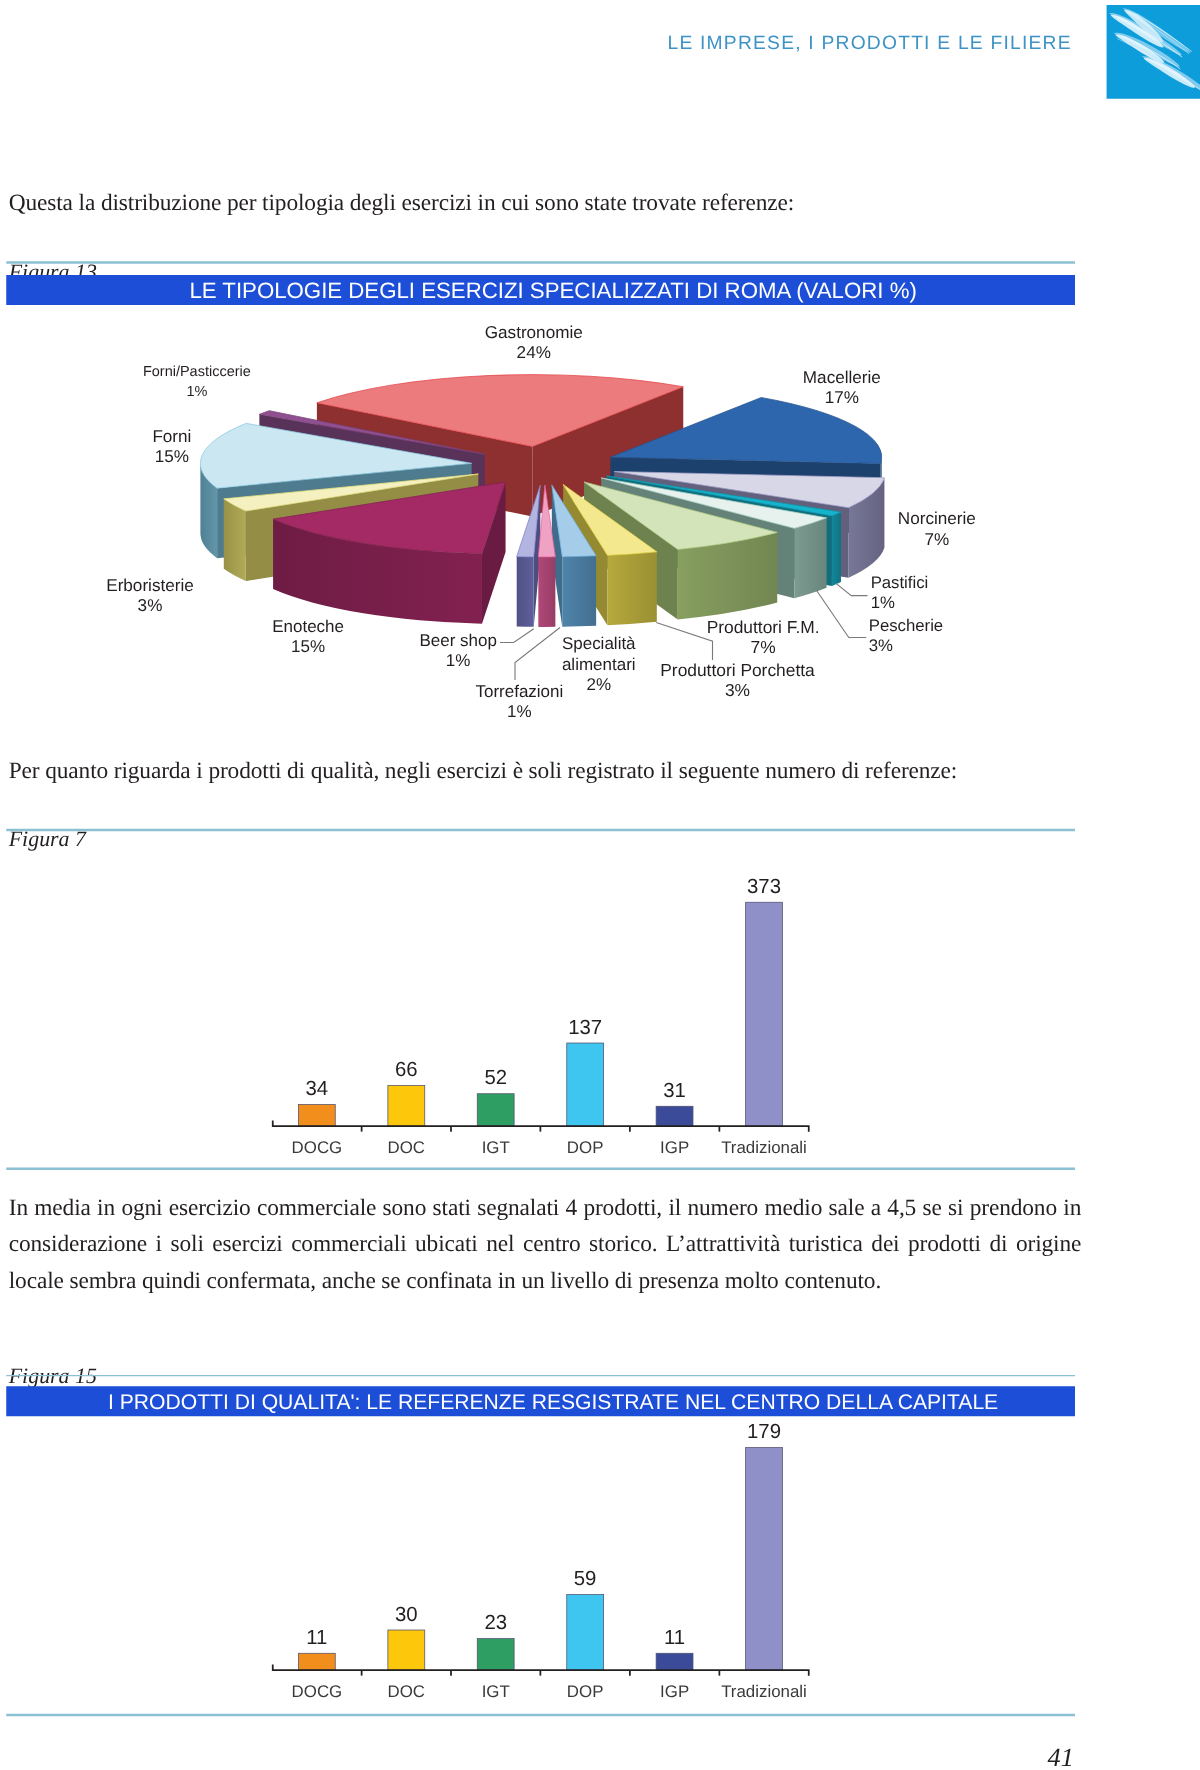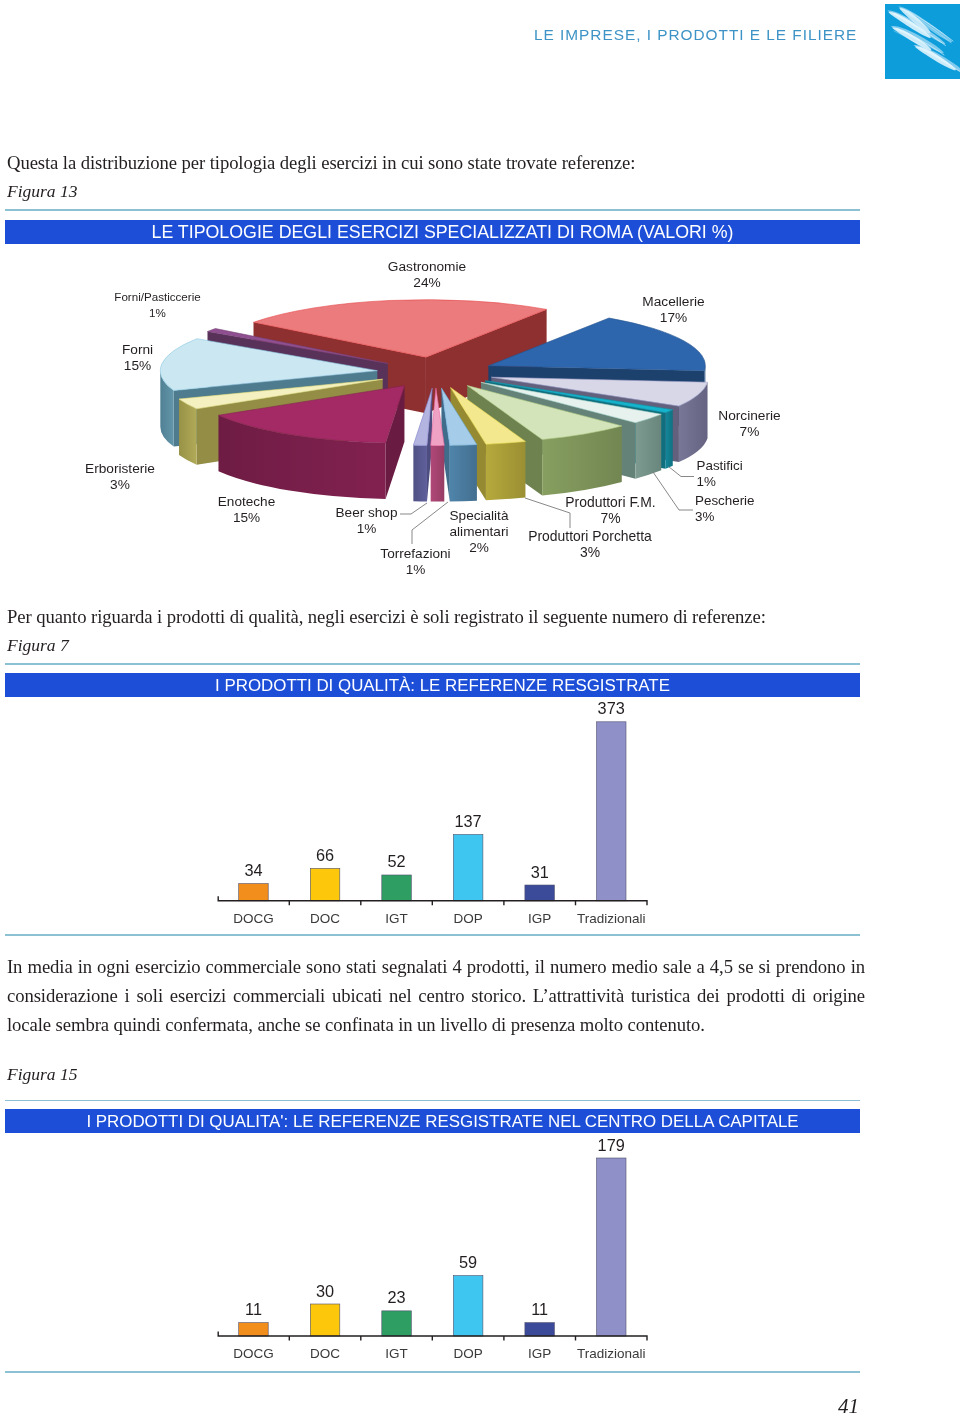--- a/index.html
+++ b/index.html
@@ -4,21 +4,21 @@
 <style>
   html,body{margin:0;padding:0;}
   body{width:960px;height:1416px;background:#fff;font-family:"Liberation Serif",serif;overflow:hidden;}
   .page{position:relative;width:864px;height:1416px;}
   .hdr{position:absolute;top:26px;left:534px;font-family:"Liberation Sans",sans-serif;font-size:15.4px;letter-spacing:0.98px;color:#3e93c6;white-space:nowrap;}
   .logo{position:absolute;left:885px;top:4px;width:75px;height:75px;overflow:hidden;}
   .rule{position:absolute;left:5px;height:1.5px;background:#8cc0d3;width:855px;}
   .btitle{position:absolute;left:5px;width:855px;background:#1d4ed8;color:#fff;font-family:"Liberation Sans",sans-serif;
           text-align:center;height:24px;line-height:25px;padding-left:20px;box-sizing:border-box;}
   p.body{position:absolute;left:7px;width:858px;font-size:18.7px;letter-spacing:-0.1px;line-height:29px;color:#231f20;margin:0;text-align:justify;}
-  .fig{position:absolute;left:7px;font-style:italic;font-size:17.5px;color:#231f20;line-height:20px;}
+  .fig{position:absolute;left:7px;font-style:italic;font-size:17.5px;color:#231f20;line-height:20px;margin-top:26px;}
   .pg{position:absolute;left:838px;top:1396px;font-size:21px;line-height:21px;color:#231f20;font-style:italic;}
   svg.abs{position:absolute;left:0;top:0;pointer-events:none;}
 </style>
 </head>
 <body>
 
 <div class="page">
 
   <div class="hdr">LE IMPRESE, I PRODOTTI E LE FILIERE</div>
 
@@ -250,21 +250,20 @@
       <text x="325.0" y="1357.8" text-anchor="middle" font-family="Liberation Sans, sans-serif" font-size="13.5" fill="#3a3a3a">DOC</text>
       <text x="396.6" y="1357.8" text-anchor="middle" font-family="Liberation Sans, sans-serif" font-size="13.5" fill="#3a3a3a">IGT</text>
       <text x="468.1" y="1357.8" text-anchor="middle" font-family="Liberation Sans, sans-serif" font-size="13.5" fill="#3a3a3a">DOP</text>
       <text x="539.7" y="1357.8" text-anchor="middle" font-family="Liberation Sans, sans-serif" font-size="13.5" fill="#3a3a3a">IGP</text>
       <text x="611.2" y="1357.8" text-anchor="middle" font-family="Liberation Sans, sans-serif" font-size="13.5" fill="#3a3a3a">Tradizionali</text>
     </svg>
 
   <p class="body" style="top:602px">Per quanto riguarda i prodotti di qualità, negli esercizi è soli registrato il seguente numero di referenze:</p>
   <div class="fig" style="top:635px">Figura 7</div>
   <div class="rule" style="top:663px"></div>
-  <div class="btitle" style="top:673px;font-size:16.9px">I PRODOTTI DI QUALITÀ: LE REFERENZE RESGISTRATE</div>
 
   <div class="rule" style="top:934px"></div>
   <p class="body" style="top:952px">In media in ogni esercizio commerciale sono stati segnalati 4 prodotti, il numero medio sale a 4,5 se si prendono in considerazione i soli esercizi commerciali ubicati nel centro storico. L’attrattività turistica dei prodotti di origine locale sembra quindi confermata, anche se confinata in un livello di presenza molto contenuto.</p>
   <div class="fig" style="top:1064px">Figura 15</div>
   <div class="rule" style="top:1099.5px"></div>
   <div class="btitle" style="top:1109px;font-size:16.9px">I PRODOTTI DI QUALITA': LE REFERENZE RESGISTRATE NEL CENTRO DELLA CAPITALE</div>
 
   <div class="rule" style="top:1371px"></div>
   <div class="pg">41</div>
 </div>

